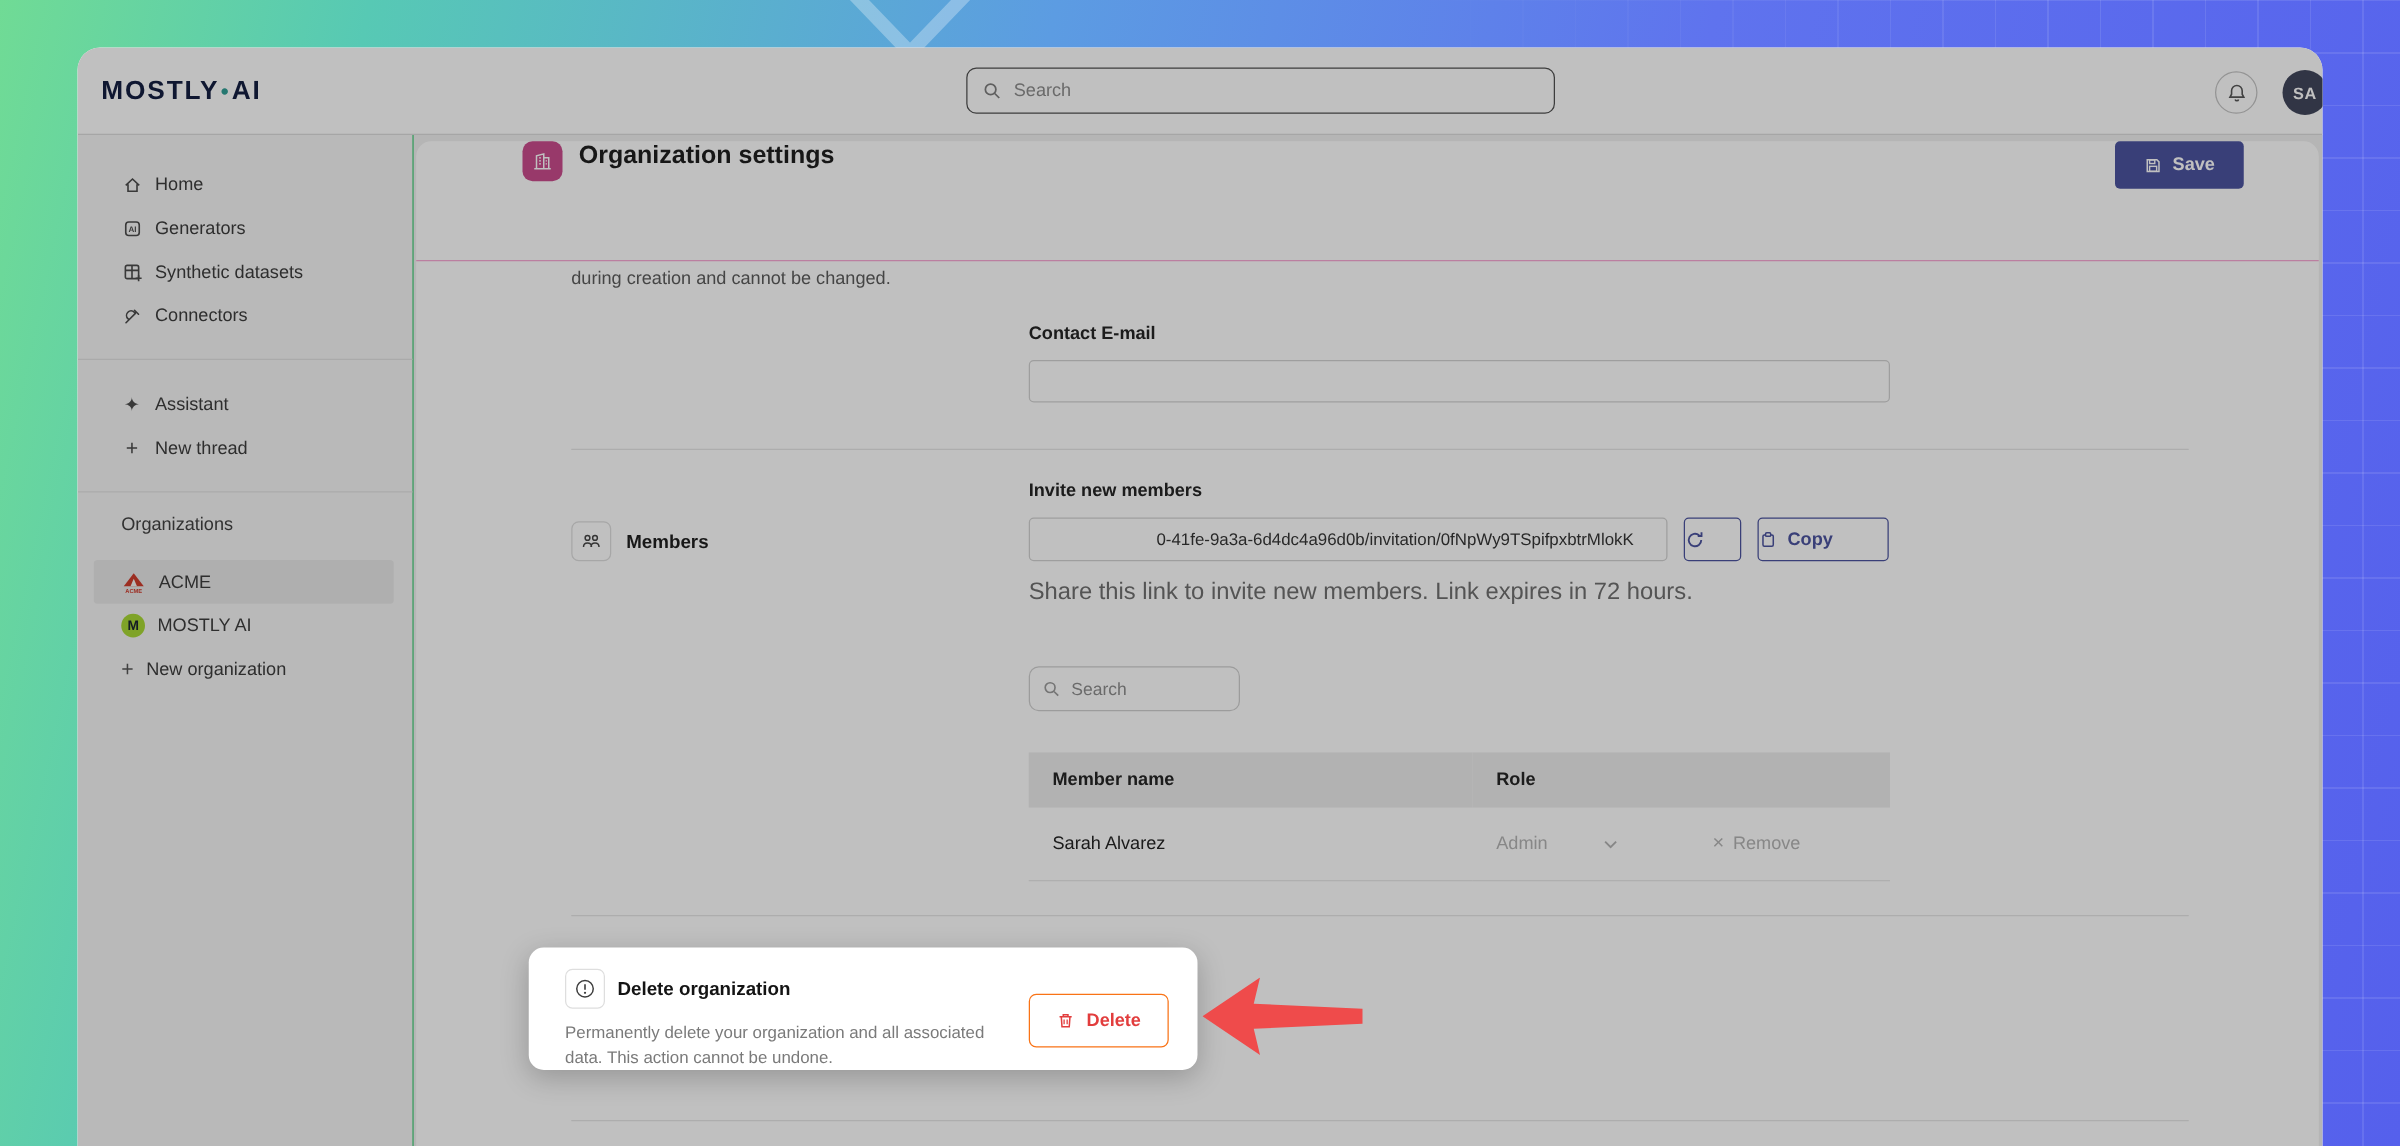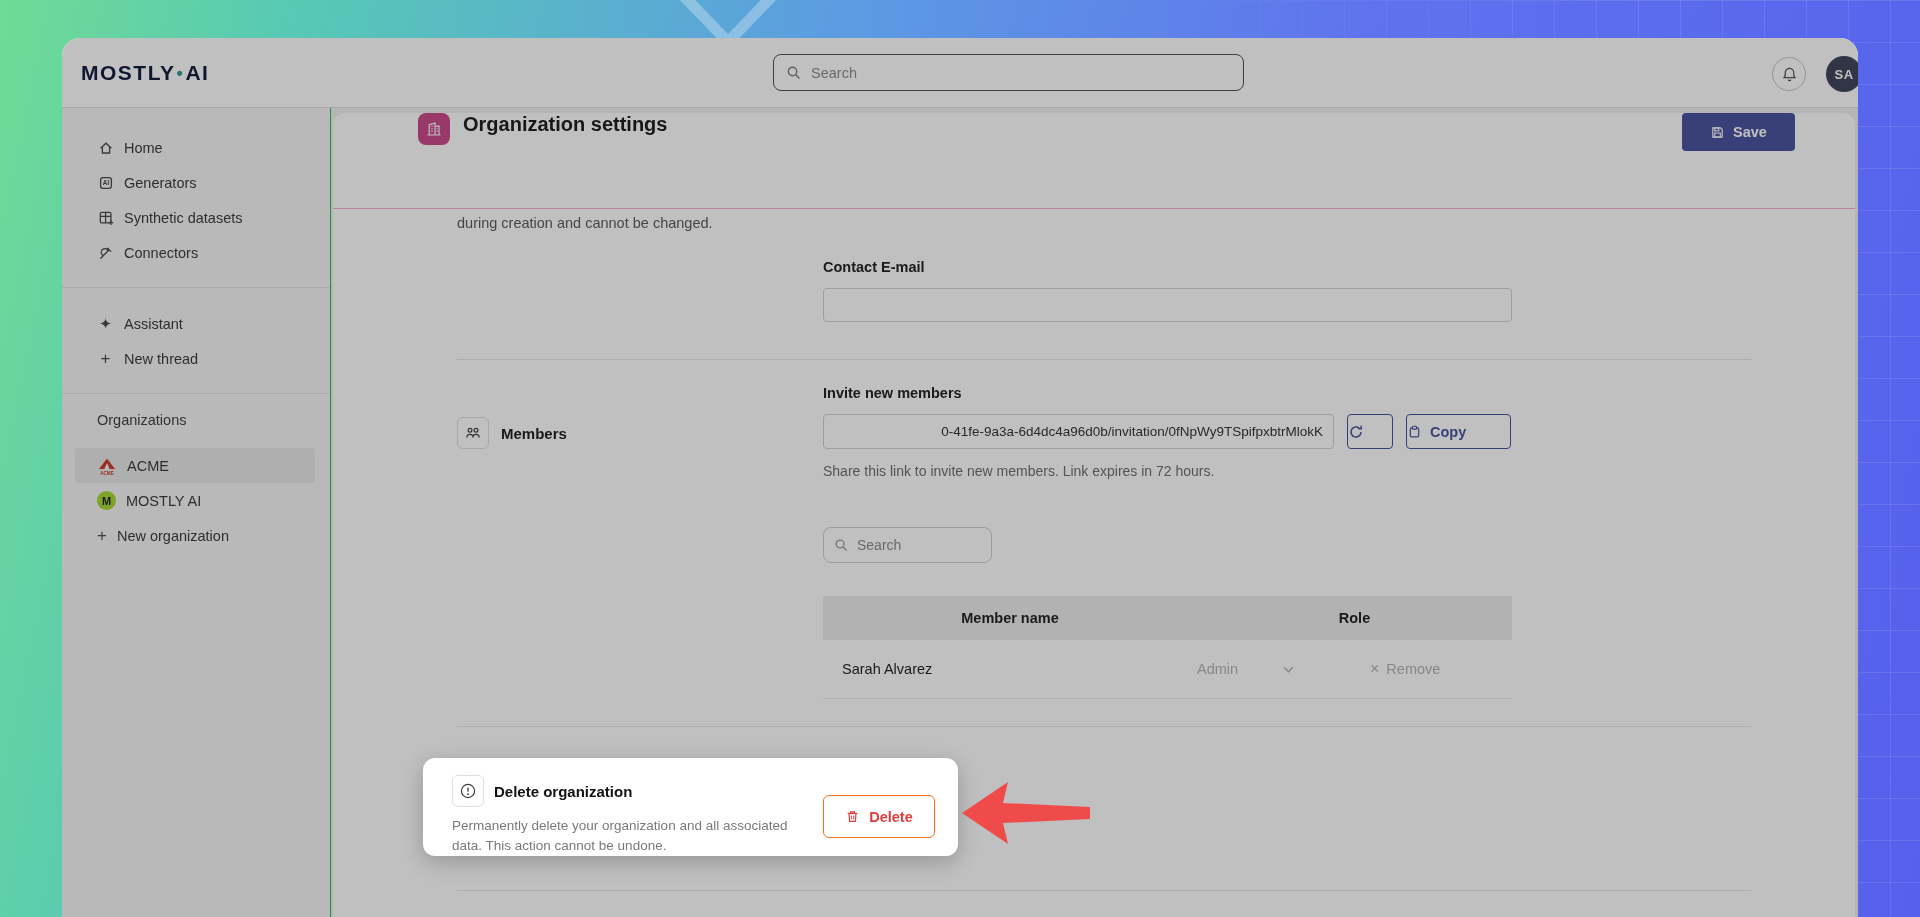--- a/index.html
+++ b/index.html
@@ -58,21 +58,21 @@
 
   
   .main { flex:1; background:#f1f1f1; position:relative; }
   .panel { position:absolute; left:2px; right:3px; top:5px; bottom:0;
     background:#fff; border-radius:12px 12px 0 0; }
   .page-header { height:96px; display:flex; align-items:flex-start; padding:0 60px 0 85px;
     border-bottom:1px solid #f9a8d4; }
   .ph-icon { width:32px; height:32px; border-radius:8px; background:#c9498b; color:#fff;
     display:flex; align-items:center; justify-content:center; flex:none; }
   .ph-title { margin-left:13px; font-size:20px; font-weight:700; color:#1c1c1c; }
-  .save-btn { margin-left:auto; width:113px; height:38px; background:#4a529e; color:#fff;
+  .save-btn { margin-left:auto; width:103px; height:38px; background:#4a529e; color:#fff;
     border:none; border-radius:4px; font-size:14.5px; font-weight:600;
     display:flex; align-items:center; justify-content:center; gap:8px; cursor:pointer;
     font-family:"Liberation Sans",sans-serif; }
 
   .content { position:absolute; top:96px; left:0; right:0; bottom:0; padding:0 104px 0 124px; }
   .scrolled-text { margin-top:6px; font-size:14.5px; color:#5a5a5a; }
   .field-label { font-size:14.5px; font-weight:700; color:#222; }
   .right-col-offset { margin-left:366px; }
   .text-input { width:689px; height:34px; border:1px solid #d2d2d2; border-radius:4px;
     background:#fff; margin-top:13px; padding:0 10px; font-size:14px; color:#333;
@@ -82,36 +82,36 @@
   .section { display:flex; }
   .sec-left { width:366px; flex:none; }
   .sec-head { display:flex; align-items:center; gap:12px;margin-top:32px; }
   .sec-icon { width:32px; height:32px; border:1px solid #dedede; border-radius:6px; color:#444;
     display:flex; align-items:center; justify-content:center; flex:none; background:#fff; }
   .sec-title { font-size:15px; font-weight:700; color:#1d1d1d; }
   .sec-desc { margin-top:11px; font-size:14.5px; color:#7a7a7a; line-height:1.45; width:312px; }
 
   .invite-row { display:flex; gap:13px; margin-top:13px; }
   .invite-input { width:511px; height:35px; border:1px solid #d2d2d2; border-radius:4px; background:#fff;
-    display:flex; align-items:center; justify-content:flex-end; overflow:hidden; padding:0 10px; }
+    display:flex; align-items:center; justify-content:flex-end; overflow:hidden; padding:0 26px; }
   .invite-input span { white-space:nowrap; font-size:13.5px; color:#333; }
   .ghost-btn { height:35px; border:1px solid #4a529e; color:#4a529e; background:#fff; border-radius:4px;
     display:flex; align-items:center; justify-content:flex-start; gap:8px; cursor:pointer;
     font-size:14.5px; font-weight:700; font-family:"Liberation Sans",sans-serif; }
   .refresh-btn { width:46px; }
   .copy-btn { width:105px; }
-  .invite-hint { margin-top:14px; font-size:14px; color:#6e6e6e; }
+  .invite-hint { margin-top:14px; font-size:19px; color:#6e6e6e; }
 
   .mini-search { width:169px; height:36px; border:1px solid #cfcfcf; border-radius:8px; background:#fff;
     display:flex; align-items:center; gap:8px; padding:0 10px; margin-top:48px; color:#9a9a9a; }
   .mini-search input { border:none; outline:none; width:100px; font-size:14px; background:transparent;
     font-family:"Liberation Sans",sans-serif; }
 
   table.members { margin-top:33px; width:689px; border-collapse:collapse; }
-  table.members th { background:#ececec; height:44px; text-align:center; font-size:14.5px;
+  table.members th { background:#ececec; height:44px; text-align:left; font-size:14.5px;
     font-weight:600; color:#222; padding-left:19px; }
   table.members td { height:58px; border-bottom:1px solid #e8e8e8; font-size:14.5px; color:#222;
     padding-left:19px; }
   .role-cell { color:#b3b3b3; display:flex; align-items:center; height:58px; gap:8px; }
   .role-text { width:78px; }
   .remove-link { color:#b3b3b3; display:inline-flex; align-items:center; gap:7px; margin-left:68px; }
   .x-glyph { font-size:16px; line-height:1; }
 
   
   .dim { position:absolute; inset:0; background:rgba(10,10,12,.26); z-index:50; }

